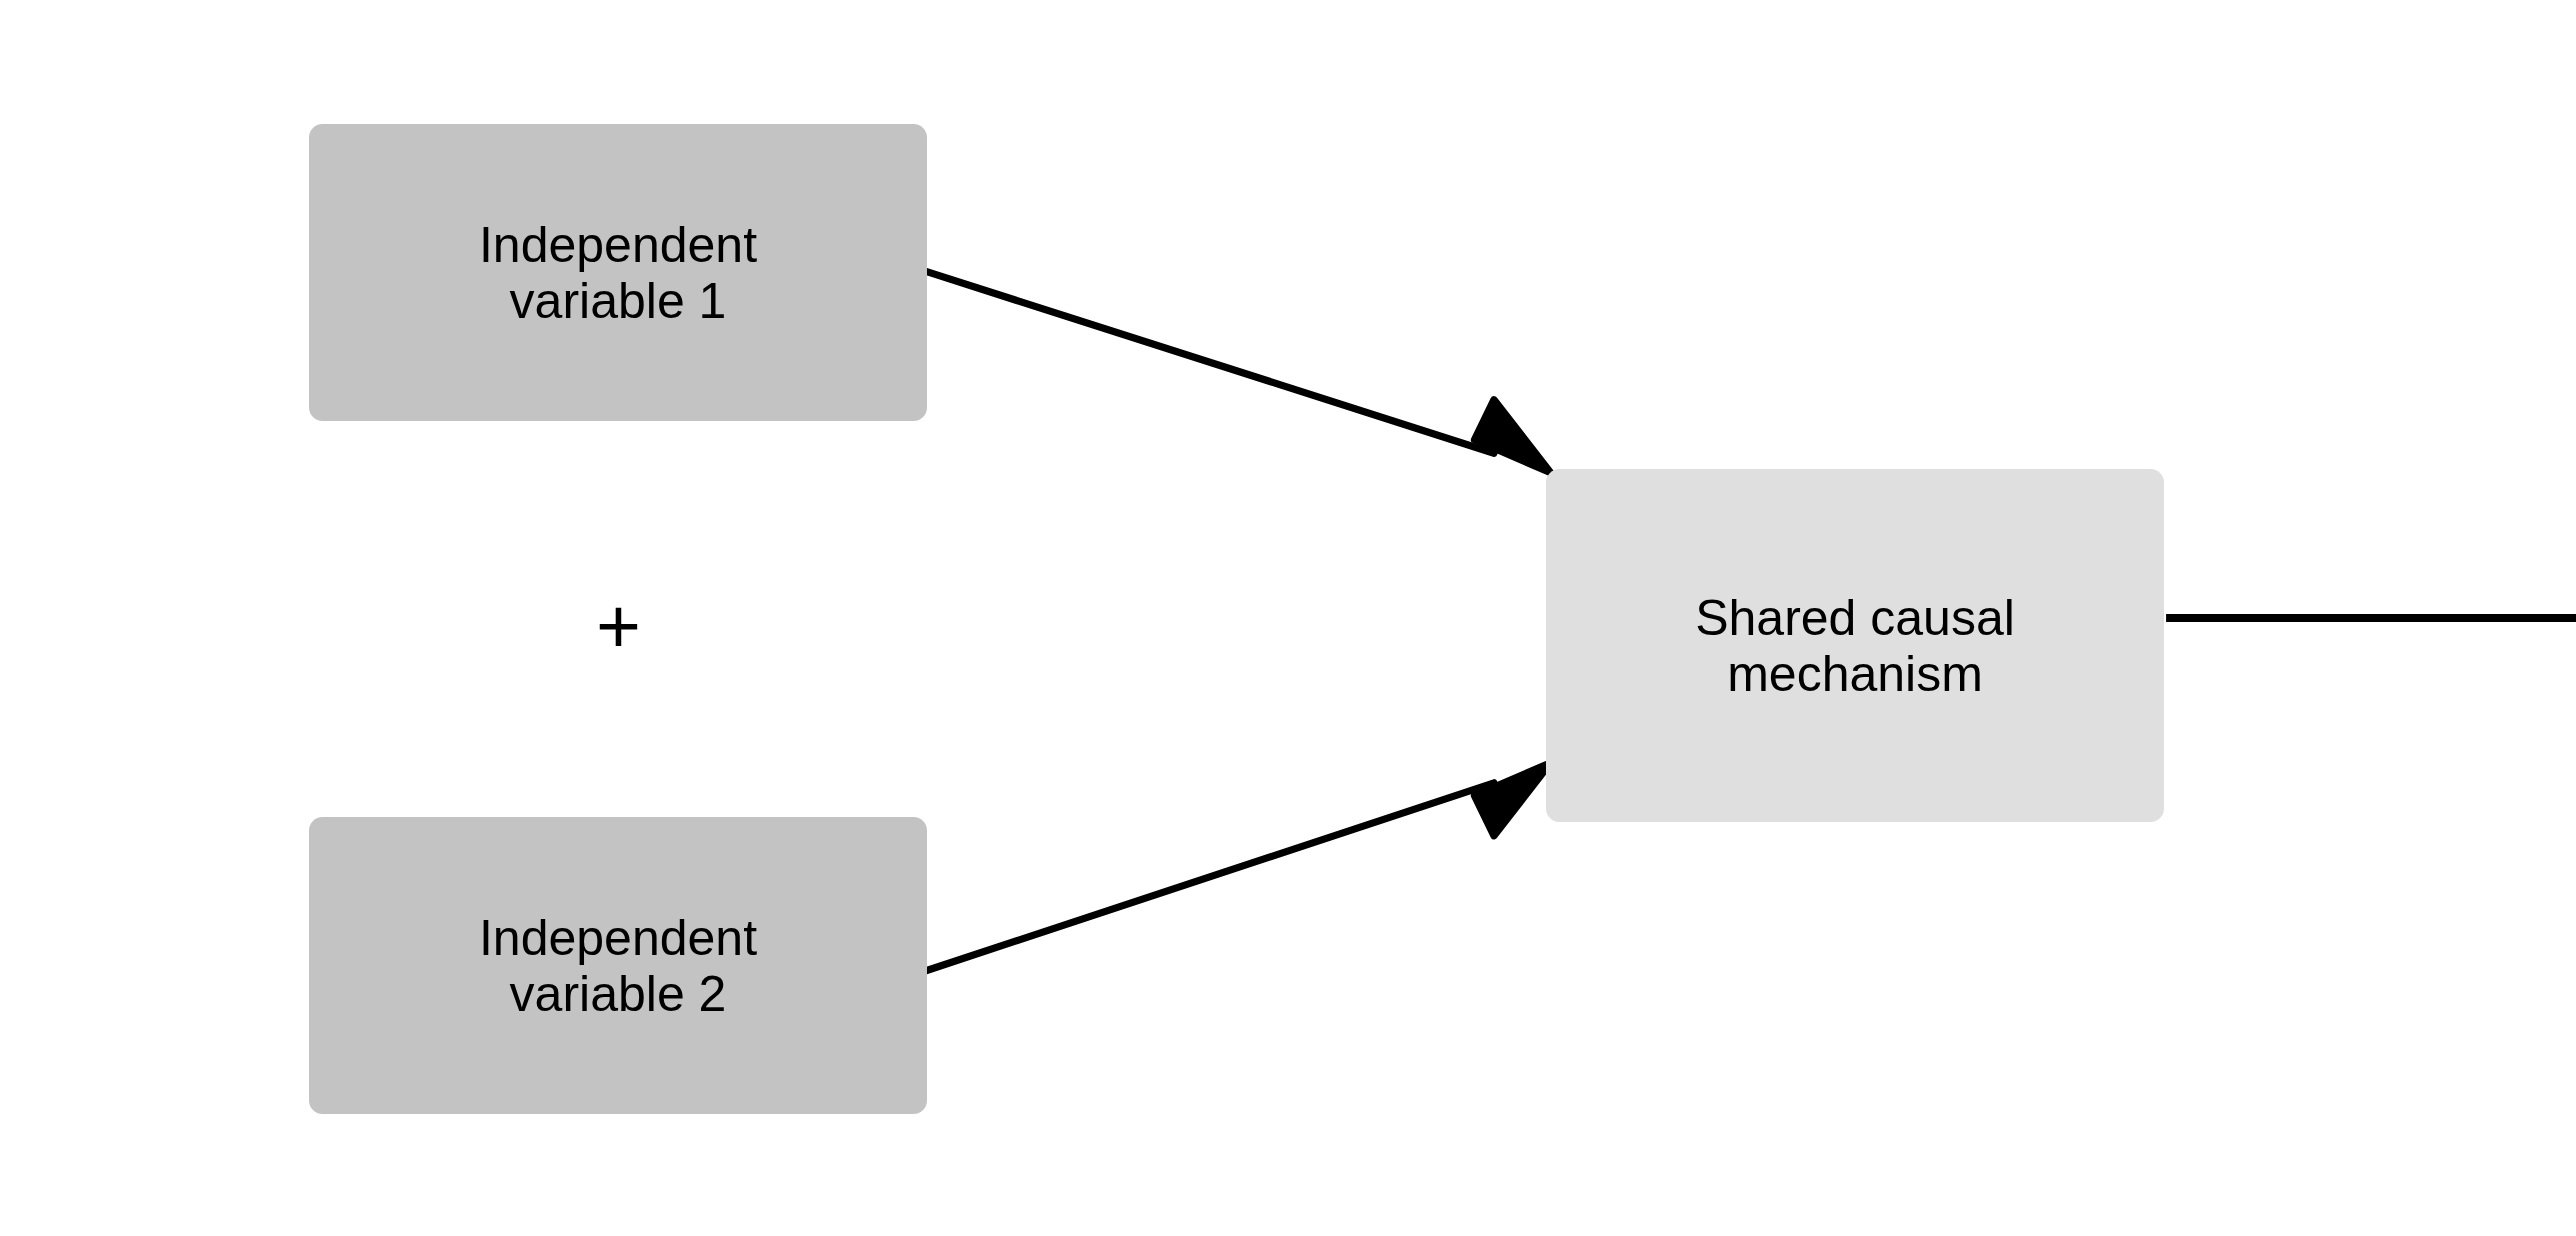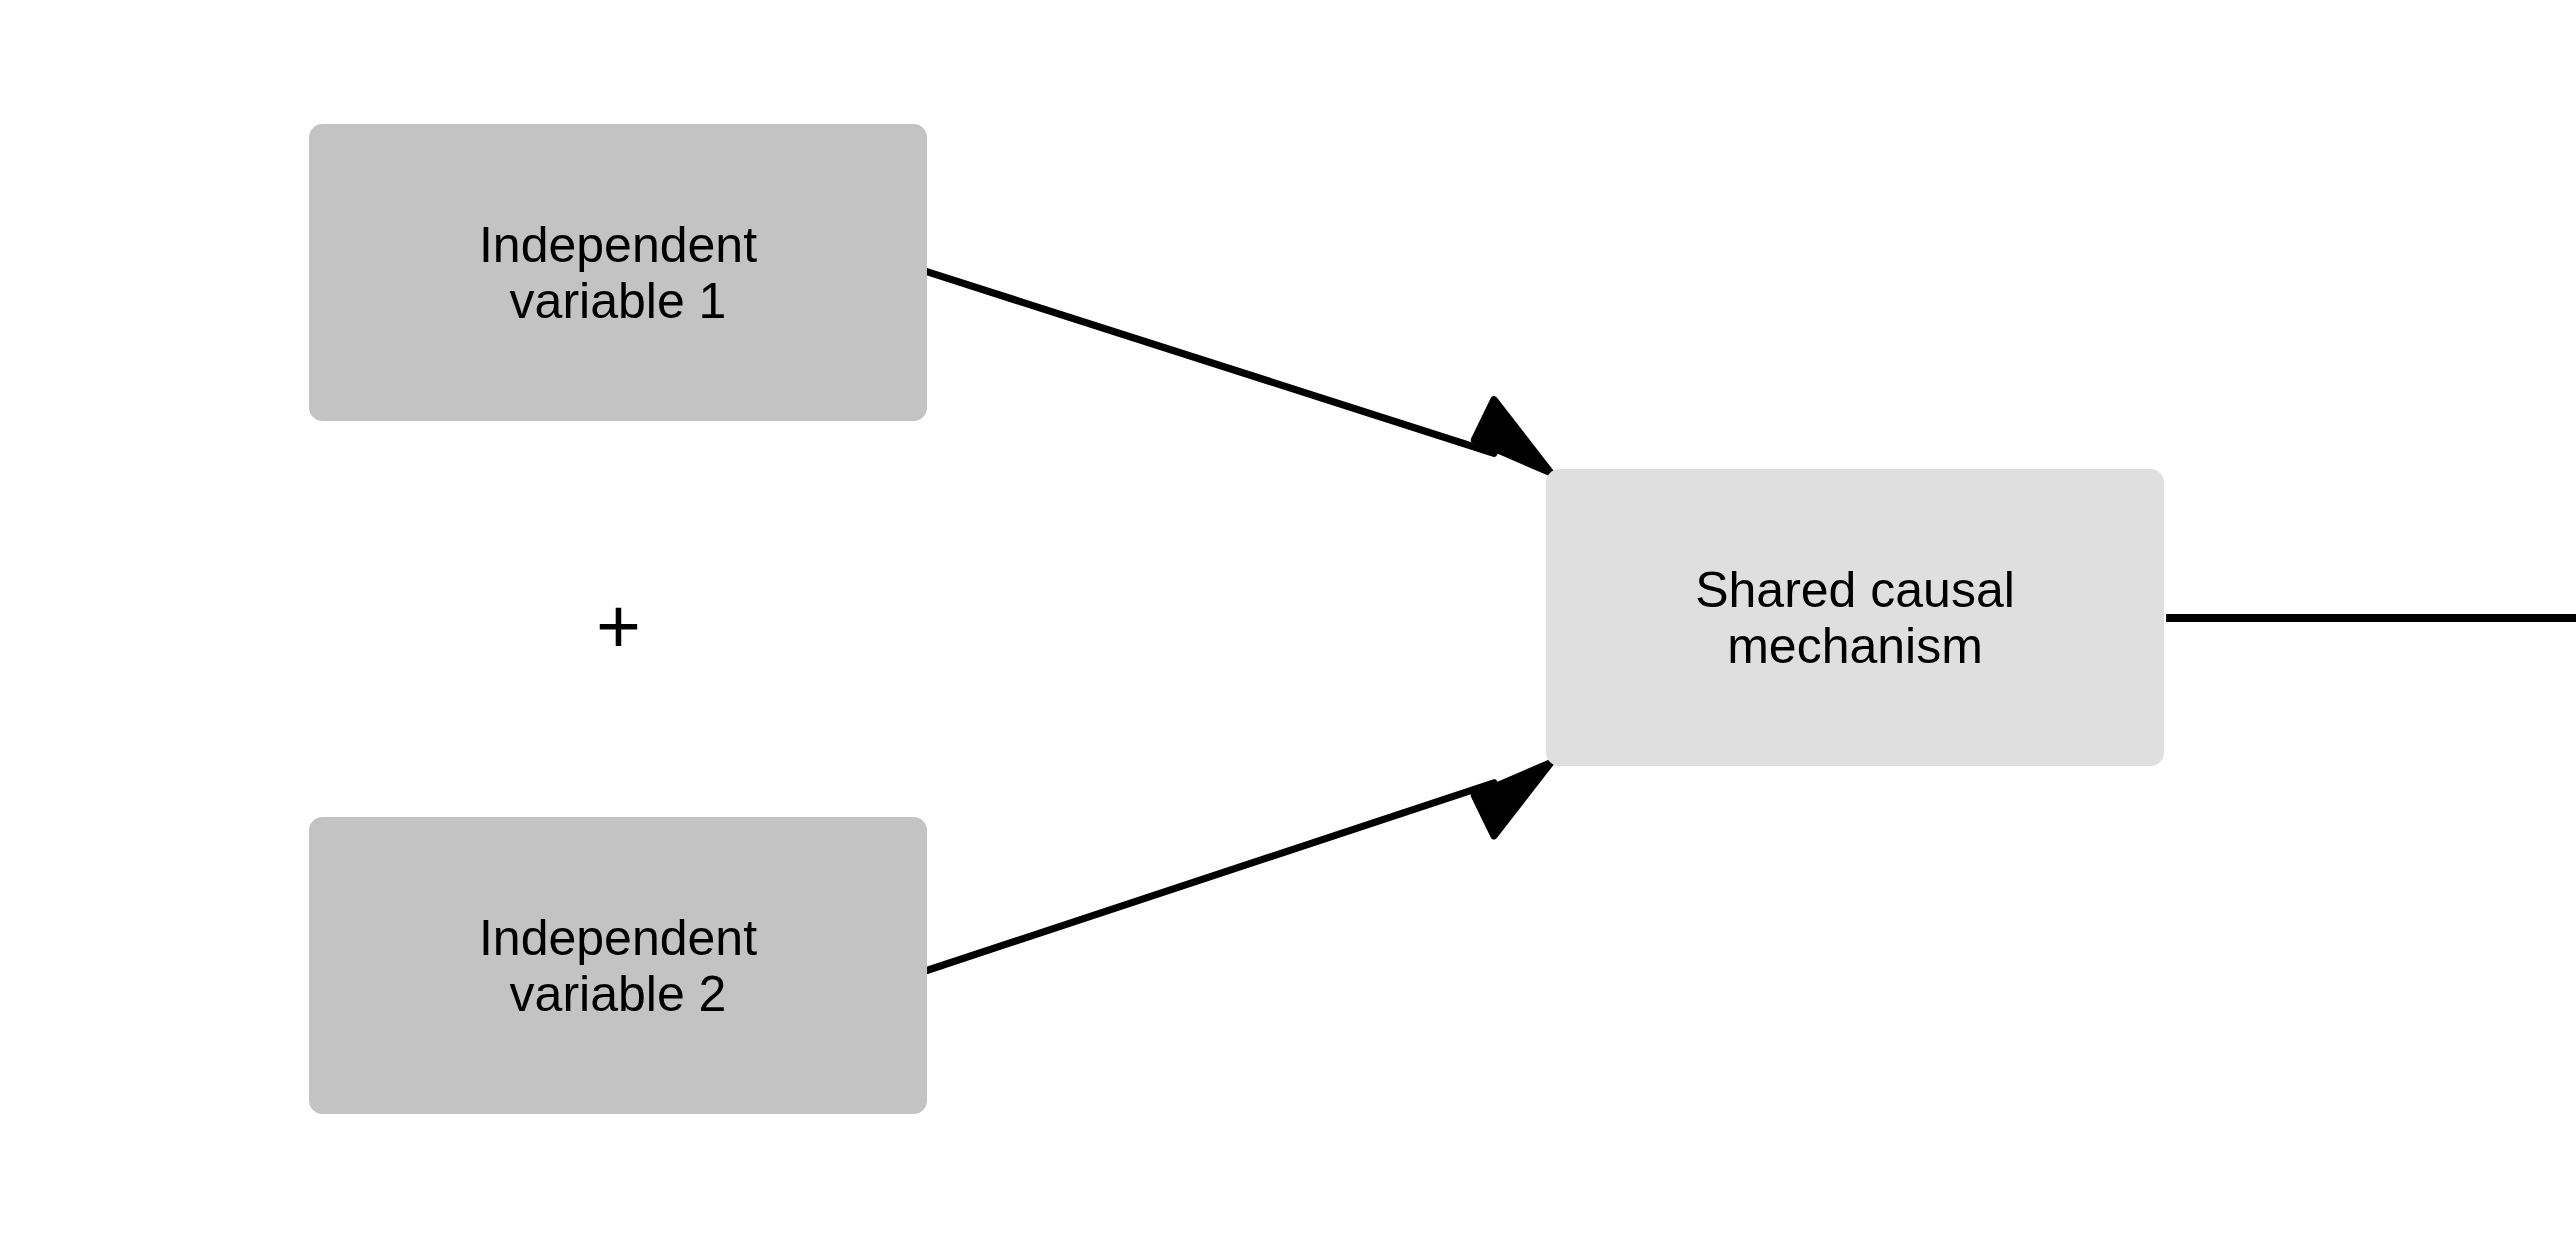--- a/index.html
+++ b/index.html
@@ -35,21 +35,21 @@
   }
   #node-iv1 {
     left: 309px;  top: 124px;  width: 618px; height: 297px;
     background: #c3c3c3;
   }
   #node-iv2 {
     left: 309px;  top: 817px; width: 618px; height: 297px;
     background: #c3c3c3;
   }
   #node-mech {
-    left: 1546px; top: 469px;  width: 618px; height: 297px;
+    left: 1546px; top: 469px;  width: 618px; height: 353px;
     background: #dfdfdf;
   }
   #plus-operator {
     position: absolute;
     left: 536px;
     top: 575px;
     width: 165px;
     height: 103px;
     display: flex;
     align-items: center;

